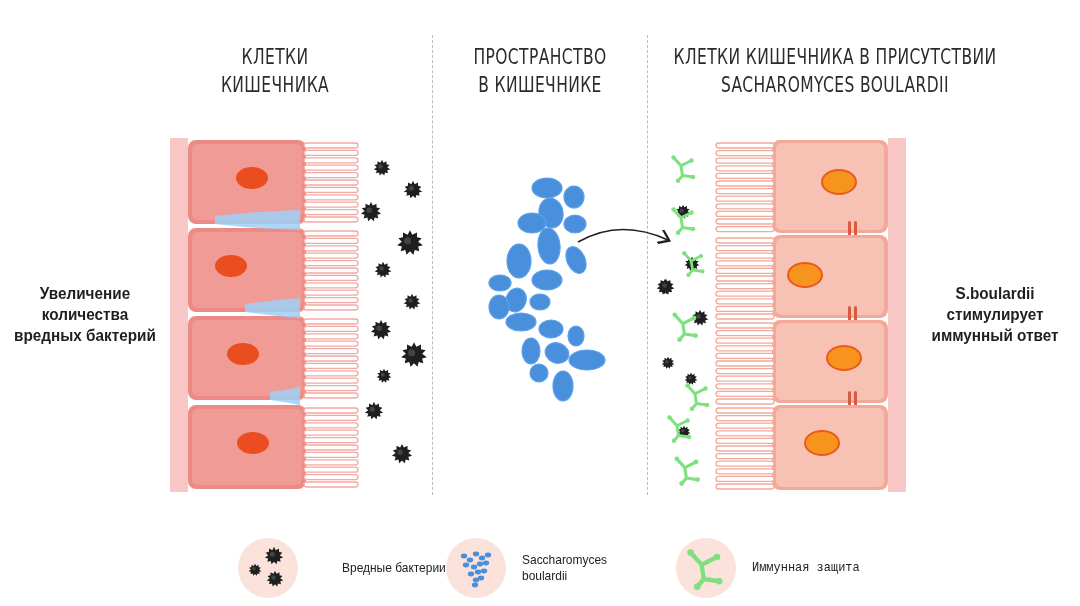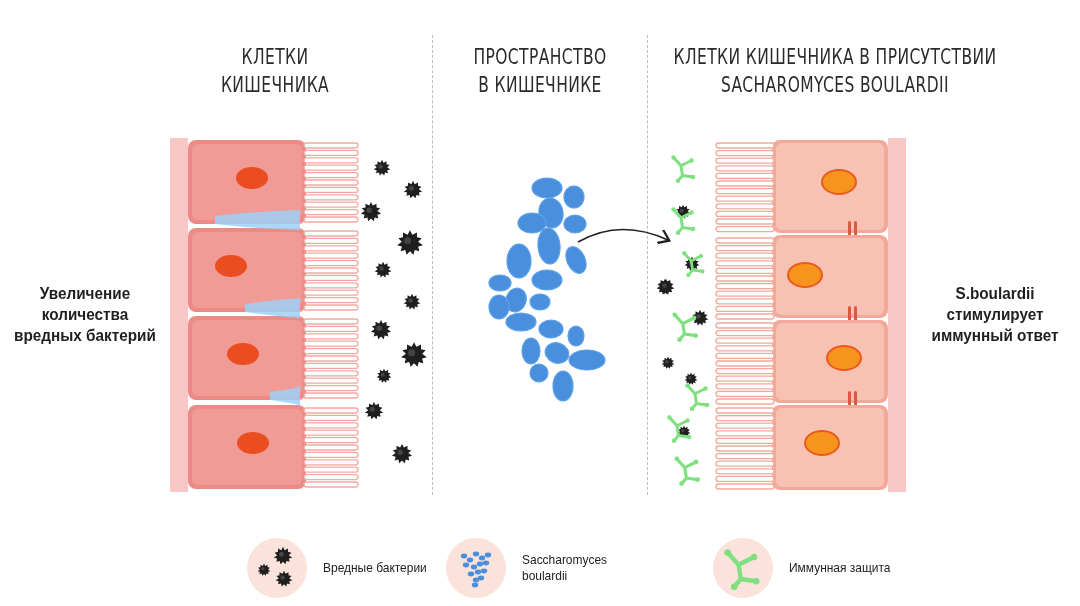--- a/index.html
+++ b/index.html
@@ -240,21 +240,21 @@
       <use href="#immune" x="669" y="153" width="30" height="30"></use>
       <use href="#immune" x="669" y="205" width="30" height="30"></use>
       <use href="#immune" x="680" y="249" width="28" height="28"></use>
       <use href="#immune" x="670" y="310" width="32" height="32"></use>
       <use href="#immune" x="683" y="381" width="30" height="30"></use>
       <use href="#immune" x="665" y="413" width="30" height="30"></use>
       <use href="#immune" x="672" y="454" width="32" height="32"></use>
     </g>
 </svg>
 
-<div class="legend-item" style="left:247px;">
+<div class="legend-item" style="left:238px;gap:28px;">
   <div class="legend-circle">
     <svg width="60" height="60" viewBox="0 0 60 60">
       <use href="#germ" x="26" y="8" width="20" height="20"></use>
       <use href="#germ" x="10" y="25" width="14" height="14"></use>
       <use href="#germ" x="28" y="32" width="18" height="18"></use>
     </svg>
   </div>
   <div class="legend-label"><span>Вредные бактерии</span></div>
 </div>
 <div class="legend-item" style="left:446px;">
@@ -275,20 +275,20 @@
         <ellipse cx="30" cy="42" rx="3.2" ry="2.4" fill="#4a8fdc"></ellipse>
         <ellipse cx="35" cy="40" rx="3.2" ry="2.4" fill="#4a8fdc"></ellipse>
         <ellipse cx="29" cy="47" rx="3.2" ry="2.4" fill="#4a8fdc"></ellipse>
       </svg>
   </div>
   <div class="legend-label">
     <div>Saccharomyces</div>
       <div>boulardii</div>
   </div>
 </div>
-<div class="legend-item" style="left:713px;">
+<div class="legend-item" style="left:676px;font-family:Liberation Mono, monospace;">
   <div class="legend-circle">
     <svg width="60" height="60" viewBox="0 0 60 60">
         <use href="#immune" x="8" y="8" width="44" height="44"></use>
       </svg>
   </div>
   <div class="legend-label"><span>Иммунная защита</span></div>
 </div>
 
 </body></html>

